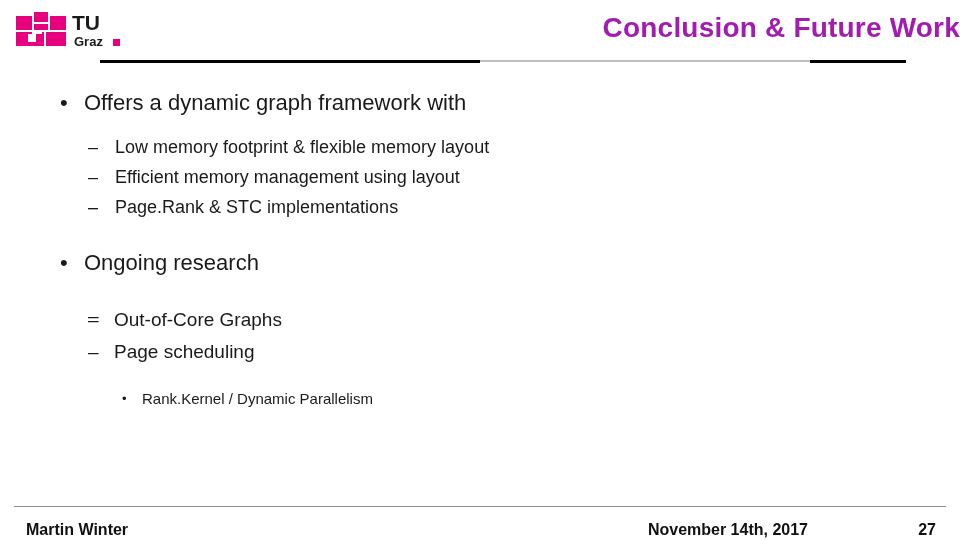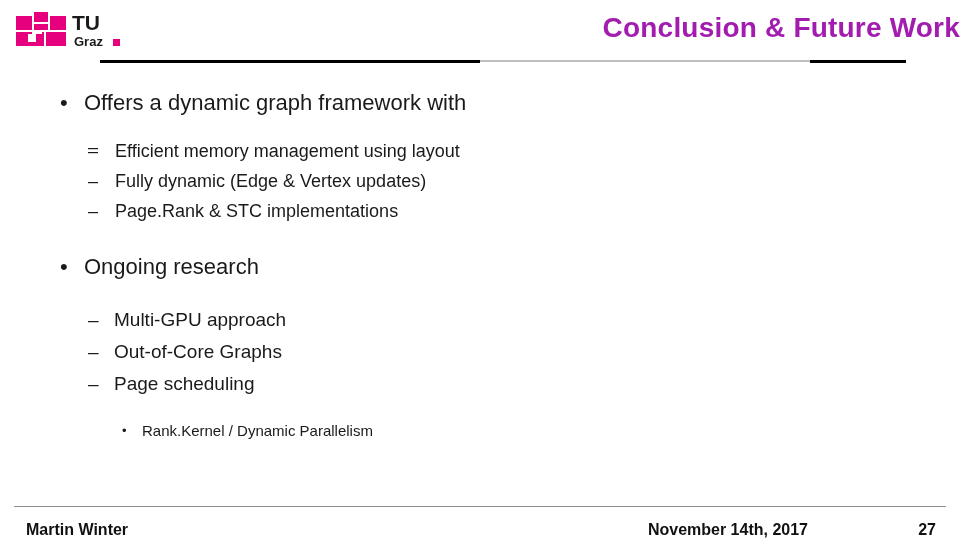--- a/index.html
+++ b/index.html
@@ -198,46 +198,45 @@
 
   <div class="lvl1">
     <span class="bullet">•</span>
     <span>Offers a dynamic graph framework with</span>
   </div>
 
   <div class="gap-small"></div>
 
   <div class="lvl2">
     <span class="dash">–</span>
+    <span>Low memory footprint &amp; flexible memory layout</span>
   </div>
   <div class="lvl2">
     <span class="dash">–</span>
     <span>Efficient memory management using layout</span>
   </div>
   <div class="lvl2">
     <span class="dash">–</span>
-    <span>Fully dynamic (Edge &amp; Vertex updates)</span>
   </div>
   <div class="lvl2">
     <span class="dash">–</span>
     <span>Page.Rank &amp; STC implementations</span>
   </div>
 
   <div class="gap-big"></div>
 
   <div class="lvl1">
     <span class="bullet">•</span>
     <span>Ongoing research</span>
   </div>
 
   <div class="gap-mid"></div>
 
   <div class="lvl2b">
     <span class="dash">–</span>
-    <span>Multi-GPU approach</span>
   </div>
   <div class="lvl2b">
     <span class="dash">–</span>
     <span>Out-of-Core Graphs</span>
   </div>
   <div class="lvl2b">
     <span class="dash">–</span>
     <span>Page scheduling</span>
   </div>
 

